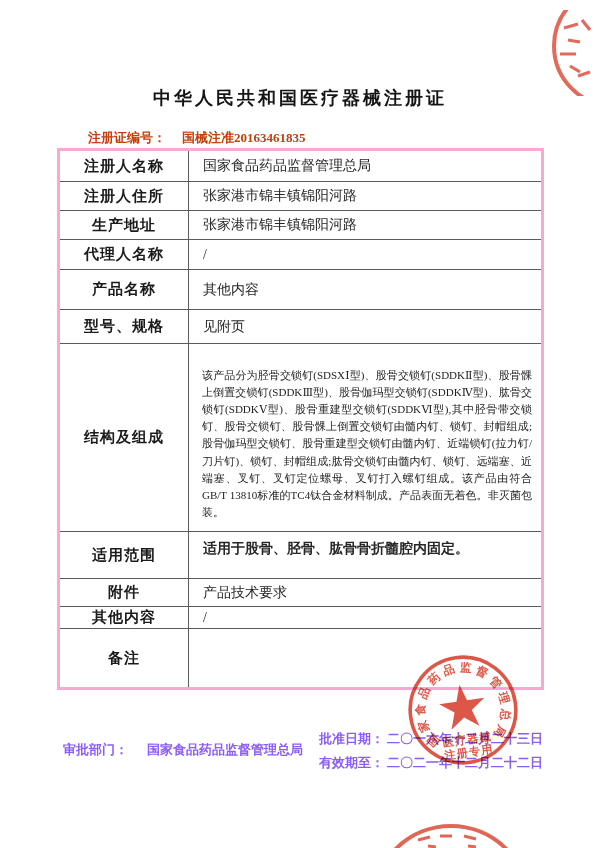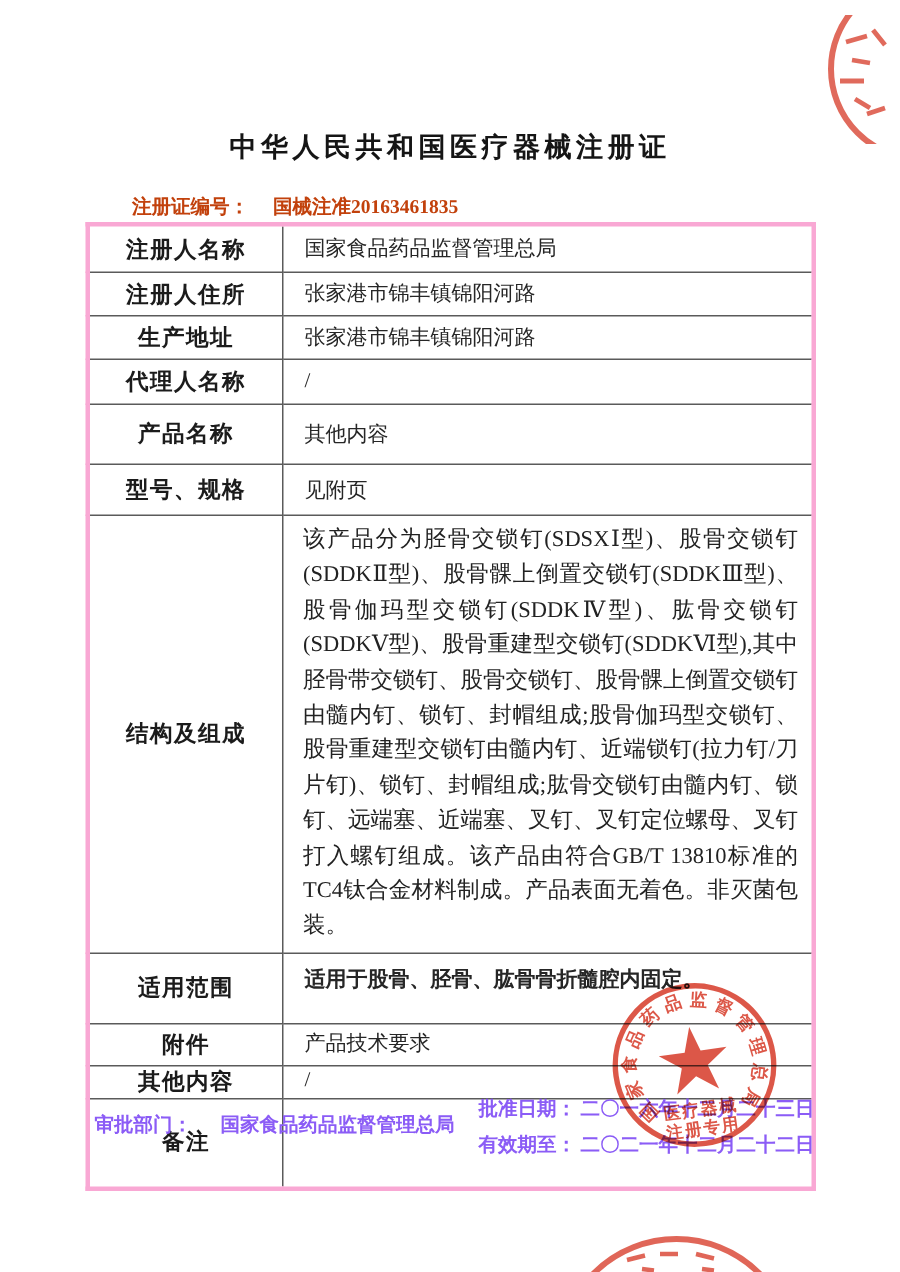--- a/index.html
+++ b/index.html
@@ -25,22 +25,22 @@
   .cert-table td { border:1px solid #5a5a5a; overflow:hidden; }
   .cert-table col.c1 { width:130px; }
   td.lbl {
     text-align:center; vertical-align:middle;
     font-family:"Liberation Sans","DejaVu Sans",sans-serif;
     font-weight:bold; font-size:15px; color:#1b1b1b; letter-spacing:1px;
   }
   td.val { font-size:14px; color:#262626; padding:2px 6px 2px 14px; vertical-align:middle; }
   td.val-top { vertical-align:top; padding-top:8px;font-weight:bold; }
   td.val-para {
-    font-size:15px; line-height:1.56; text-align:justify;
-    padding:5px 9px 5px 13px; vertical-align:middle;
+    font-size:11px; line-height:1.56; text-align:justify;
+    padding:18px 9px 5px 13px; vertical-align:middle;
   }
   tr.r1 { height:32px; } tr.r2 { height:29px; } tr.r3 { height:29px; }
   tr.r4 { height:30px; } tr.r5 { height:33px; } tr.r6 { height:40px; }
   tr.r7 { height:34px; } tr.r8 { height:188px; } tr.r9 { height:47px; }
   tr.r10 { height:28px; } tr.r11 { height:22px; } tr.r12 { height:60px; }
 
   .footer {
     position:absolute; left:57px; top:728px; width:488px; height:60px;
     font-size:13px; font-weight:bold; color:#8b5cf6;
   }

